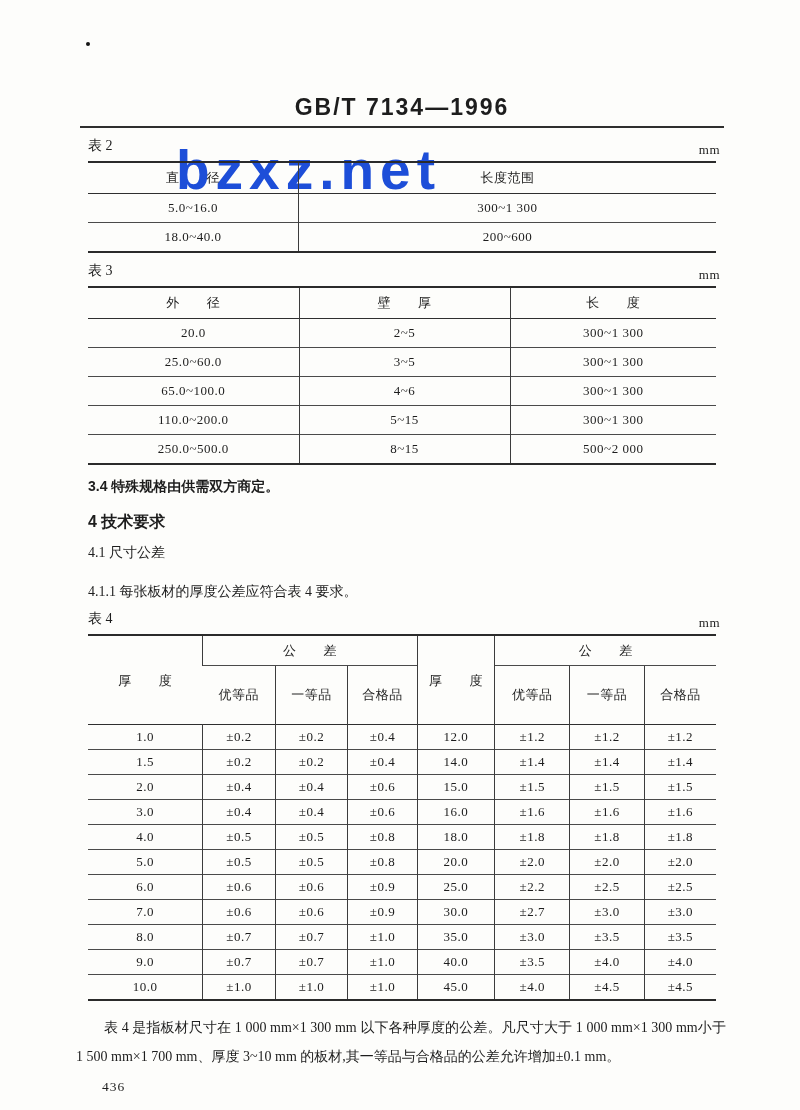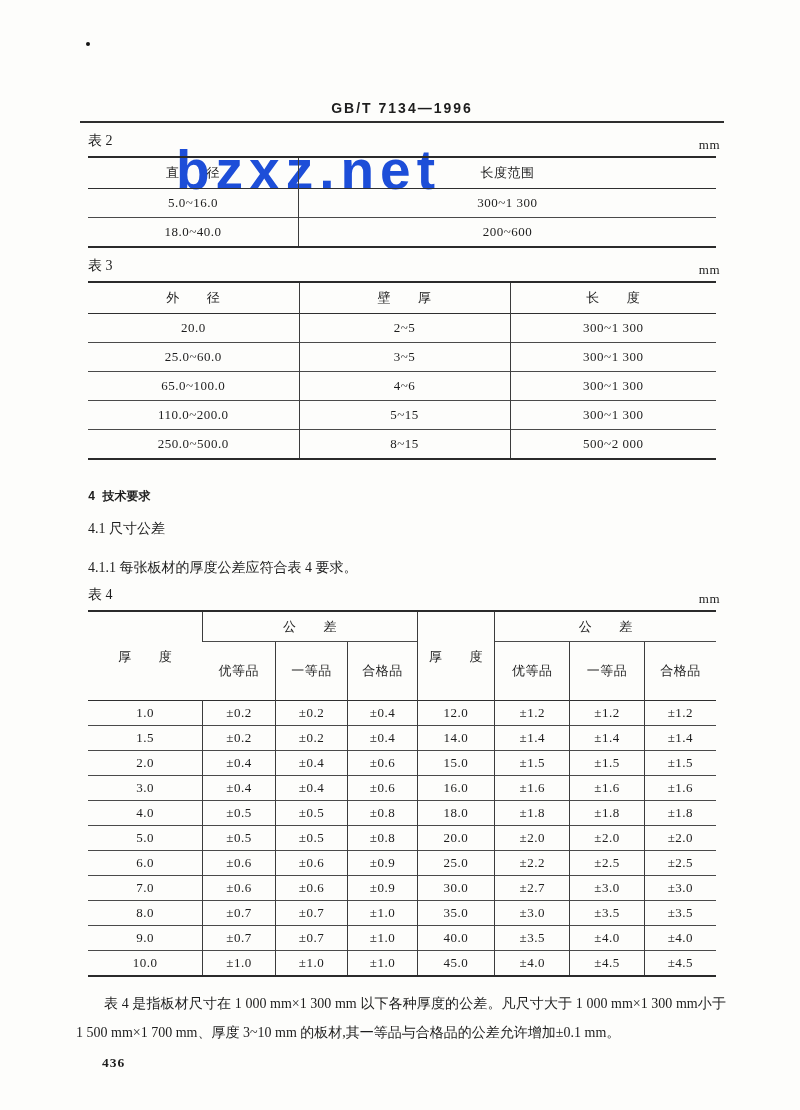--- a/index.html
+++ b/index.html
@@ -13,26 +13,26 @@
   .watermark {
     position:absolute; left:176px; top:138px; z-index:0;
     font-family:"Liberation Sans","DejaVu Sans",sans-serif;
     font-weight:700; font-size:55px; letter-spacing:6px;
     color:#1d4ed8; user-select:none; white-space:nowrap;
   }
   .content { position:relative; z-index:1; padding:0 84px 0 88px; }
   .std-code {
     padding-top:94px; text-align:center;
     font-family:"Liberation Sans","DejaVu Sans",sans-serif;
-    font-weight:700; font-size:14px; letter-spacing:2px;margin-top:6px;
+    font-weight:700; font-size:23px; letter-spacing:2px;
   }
   .header-rule { margin:5px -8px 0 -8px; border-bottom:2.5px solid #2e2e2e; }
   .clause { margin-top:12px; font-size:14px; line-height:19px; }
   .clause.hei { font-family:"Liberation Sans","DejaVu Sans",sans-serif; font-weight:700; }
-  .clause.main { margin-top:28px; font-size:12px;font-family:Liberation Mono, monospace; }
+  .clause.main { margin-top:16px; font-size:16px; }
   .caption-row { position:relative; margin-top:9px; height:20px; font-size:14px; }
   .caption-row .unit { position:absolute; right:-4px; bottom:-1px; font-size:13px; letter-spacing:0.5px; }
   table.gbtable {
     width:100%; border-collapse:collapse; table-layout:fixed; margin-top:4px;
     border-top:2.5px solid #2b2b2b; border-bottom:2.5px solid #2b2b2b;
   }
   .gbtable th, .gbtable td {
     border-left:1px solid #3c3c3c; text-align:center; vertical-align:middle;
     font-weight:400; font-size:13px; padding:6px 3px; letter-spacing:0.5px;
   }
@@ -42,21 +42,21 @@
   .gbtable tbody tr { border-top:1px solid #4a4a4a; }
   .gbtable tbody tr:first-child { border-top:none; }
   .gbtable thead tr.sub th { border-top:1px solid #4a4a4a; }
   #table4 th, #table4 td { padding:4px 2px; }
   #table4 thead tr.grp th { padding:6px 2px 5px; }
   #table4 thead tr.sub th { padding:20px 2px; }
   .footnote {
     margin:12px -10px 0 -12px; font-size:14px; line-height:29px;
     text-align:justify; text-indent:2em;
   }
-  .page-num { margin:8px 0 0 14px; font-size:13.5px; letter-spacing:1px;font-weight:bold; }
+  .page-num { margin:8px 0 0 14px; font-size:13.5px; letter-spacing:1px; }
 </style>
 </head>
 <body>
 
 <div class="page">
   <span class="dot"></span>
   <div class="watermark">bzxz.net</div>
 
   <div class="content">
 
@@ -131,20 +131,21 @@
             <td>300~1 300</td>
           </tr>
           <tr>
             <td>250.0~500.0</td>
             <td>8~15</td>
             <td>500~2 000</td>
           </tr>
         </tbody>
     </table>
 
+    <div class="clause hei">3.4  特殊规格由供需双方商定。</div>
 
     <div class="clause hei main">4  技术要求</div>
     <div class="clause">4.1  尺寸公差</div>
     <div class="clause" style="margin-top:20px">4.1.1  每张板材的厚度公差应符合表 4 要求。</div>
 
     <div class="caption-row">
       <span>表 4</span>
       <span class="unit">mm</span>
     </div>
     <table class="gbtable" id="table4">

